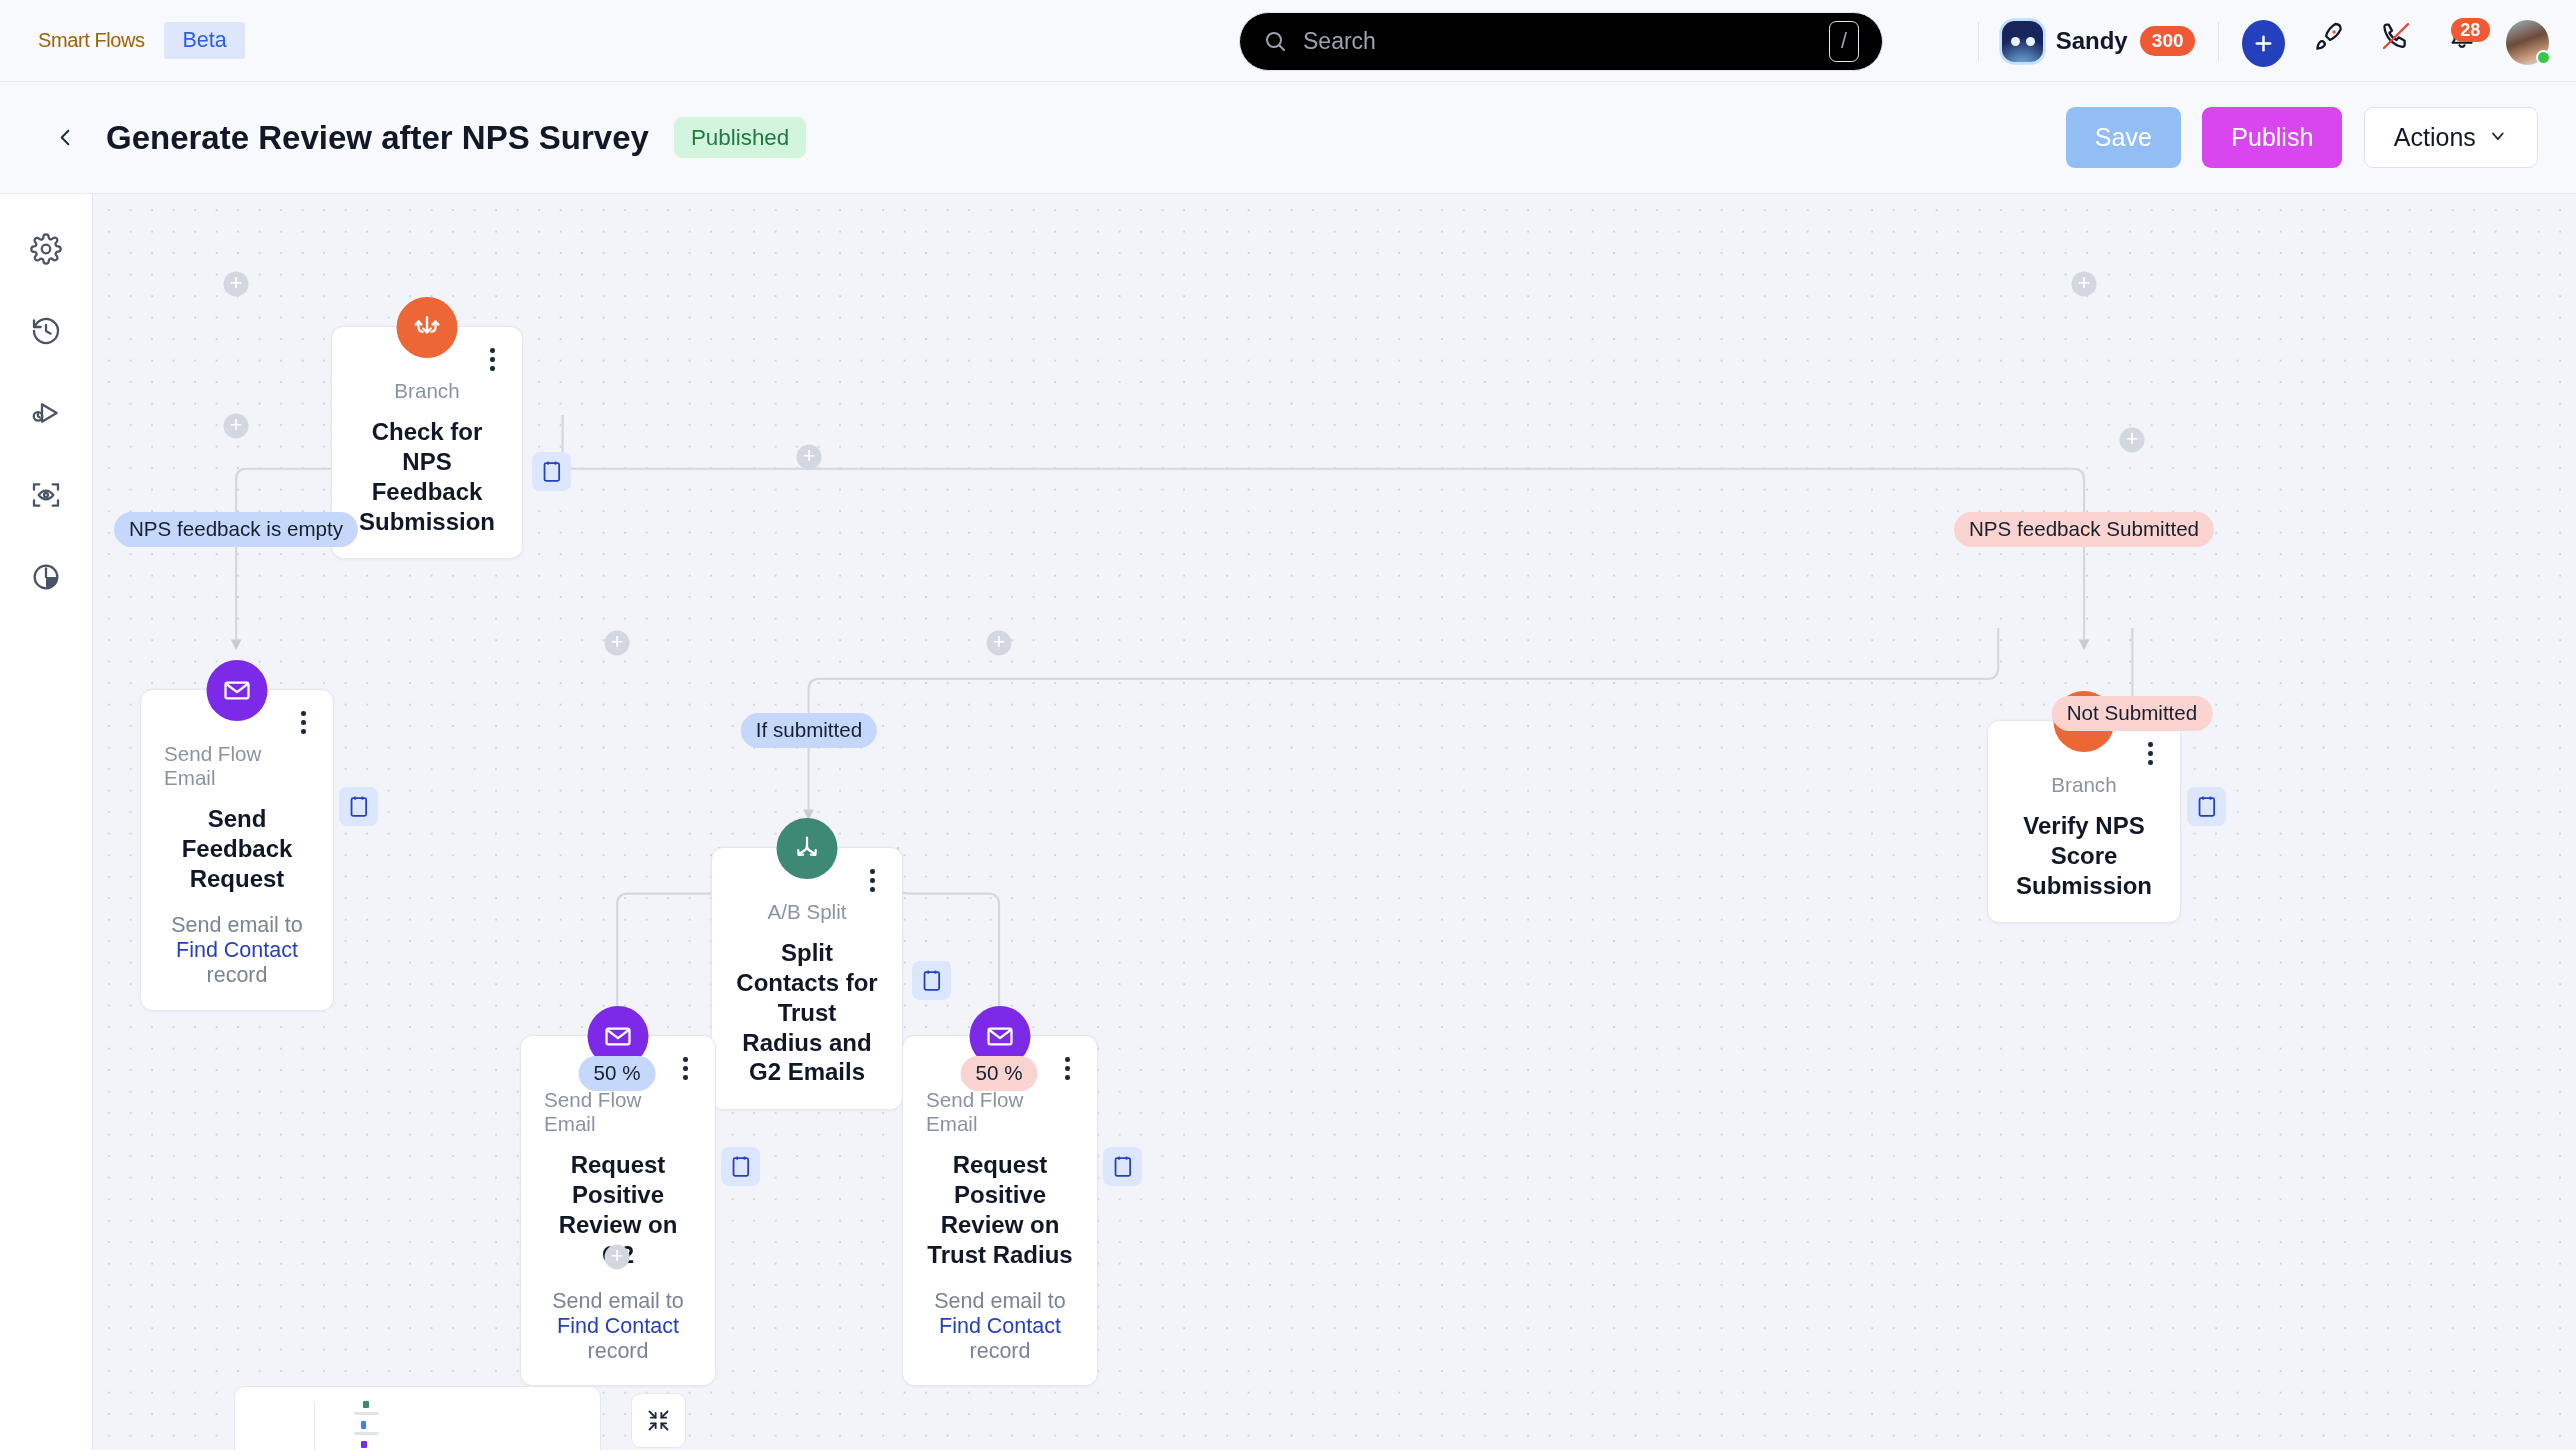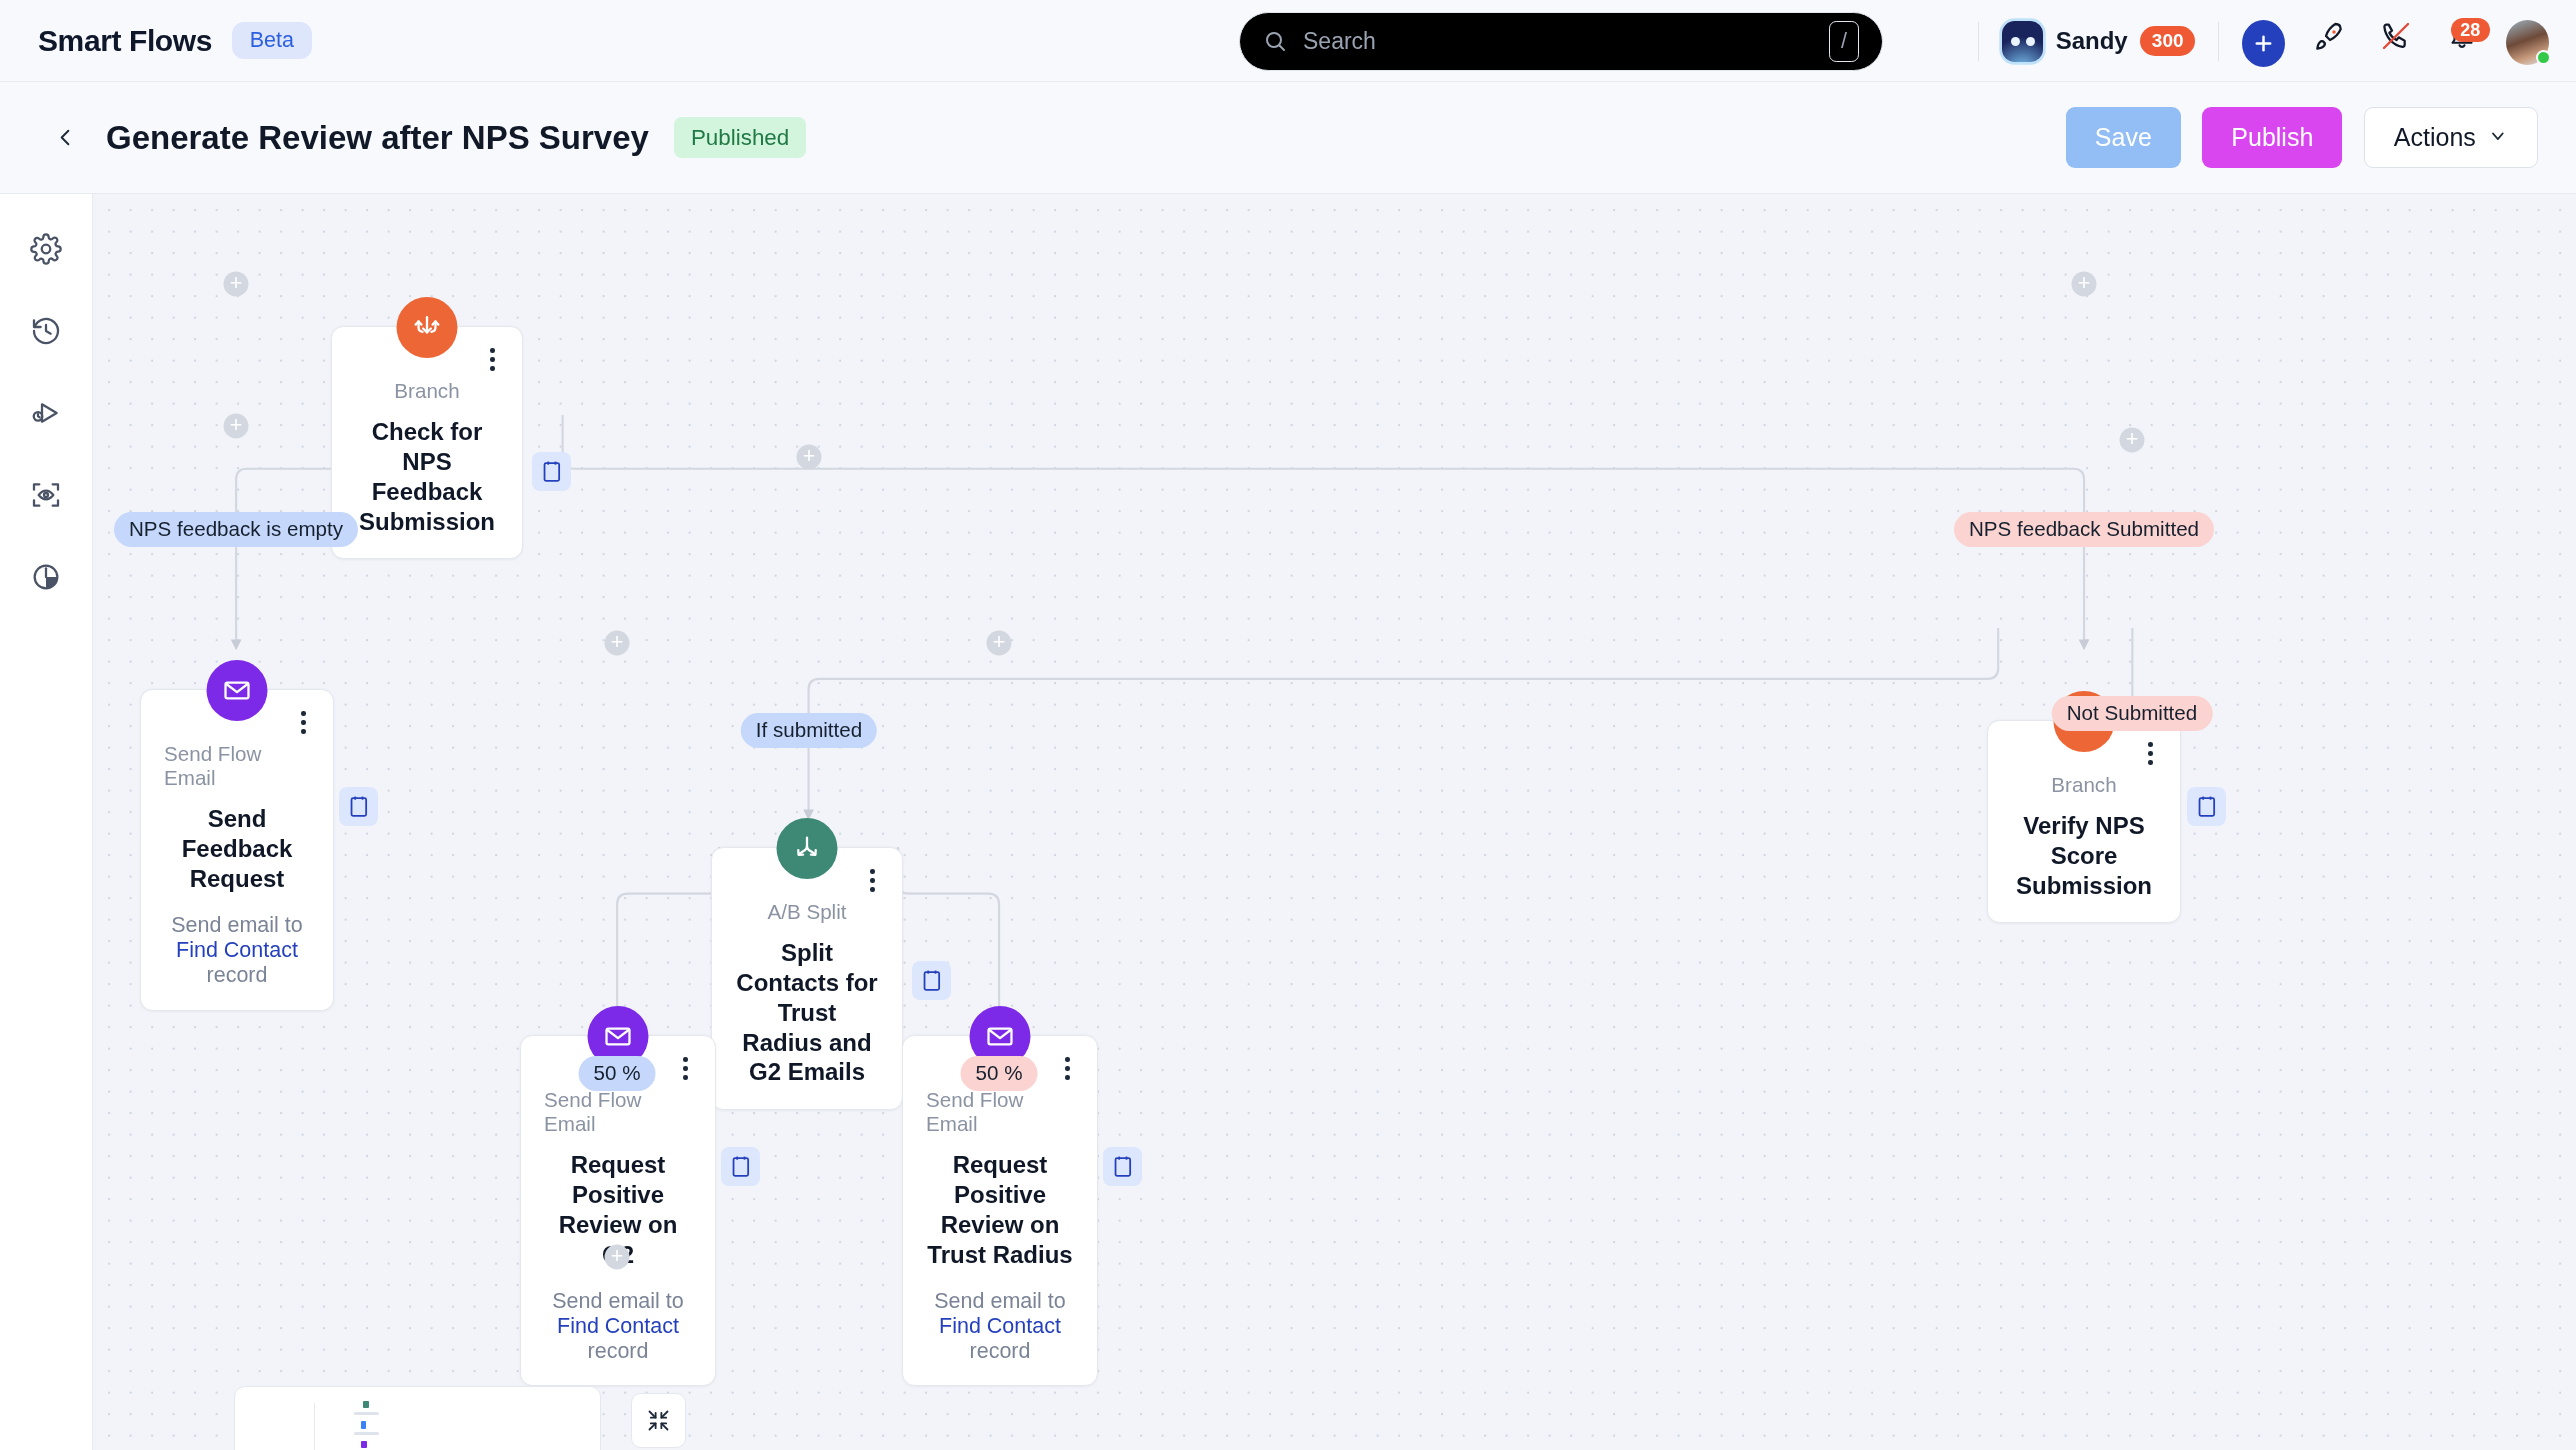--- a/index.html
+++ b/index.html
@@ -9,24 +9,24 @@
     background: #f4f6fa; overflow: hidden;
   }
 
   
   .topbar {
     position: absolute; left: 0; top: 0; width: 2576px; height: 82px;
     background: #f7f9fc; border-bottom: 0.9px solid #e7eaf0;
     display: flex; align-items: center;
   }
   .brand-wrap { display: flex; align-items: center; gap: 19.7px; margin-left: 38px; }
-  .brand { font-size: 30px; font-weight: bold; color: #0f172a; letter-spacing: -0.4px; }
+  .brand { font-size: 20px; font-weight: normal; color: #a16207; letter-spacing: -0.4px; }
   .beta-pill {
     background: #dde6fb; color: #2c5fe0; font-size: 21.5px;
-    padding: 6.3px 18px; border-radius: 12px; font-weight: normal;
+    padding: 6.3px 18px; border-radius: 3px; font-weight: normal;
   }
 
   .search-box {
     position: absolute; left: 1239px; top: 11.6px; width: 644px; height: 59px;
     background: #000000; border: 0.9px solid #e3e7ee; border-radius: 30px;
     display: flex; align-items: center; padding: 0 23px; gap: 16px;
   }
   .search-icon-svg { flex: 0 0 auto; display: block; }
   .search-ph { flex: 1; font-size: 23px; color: #9aa3b2; }
   .slash-key {

